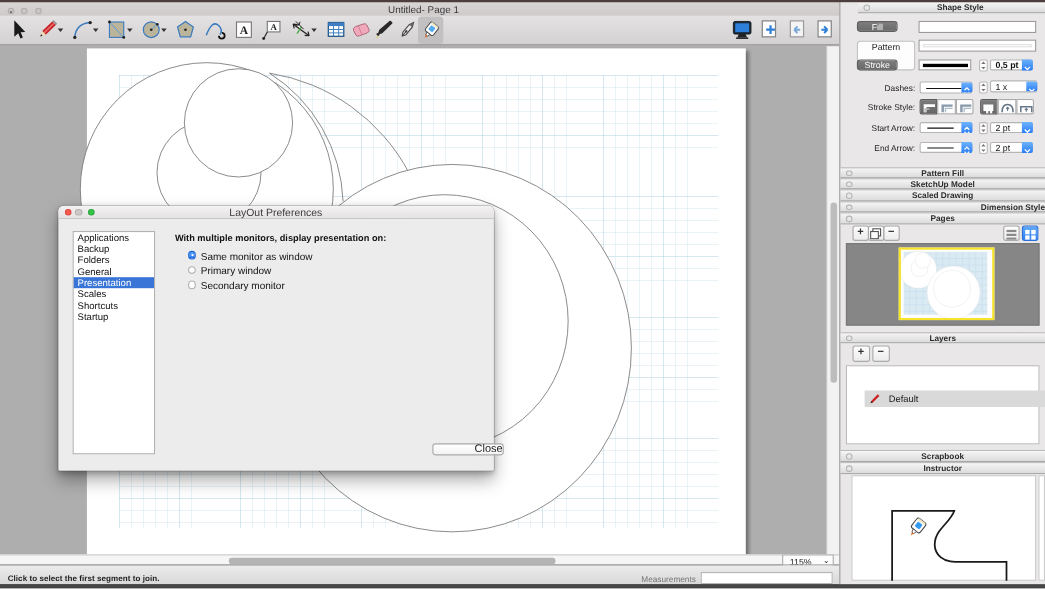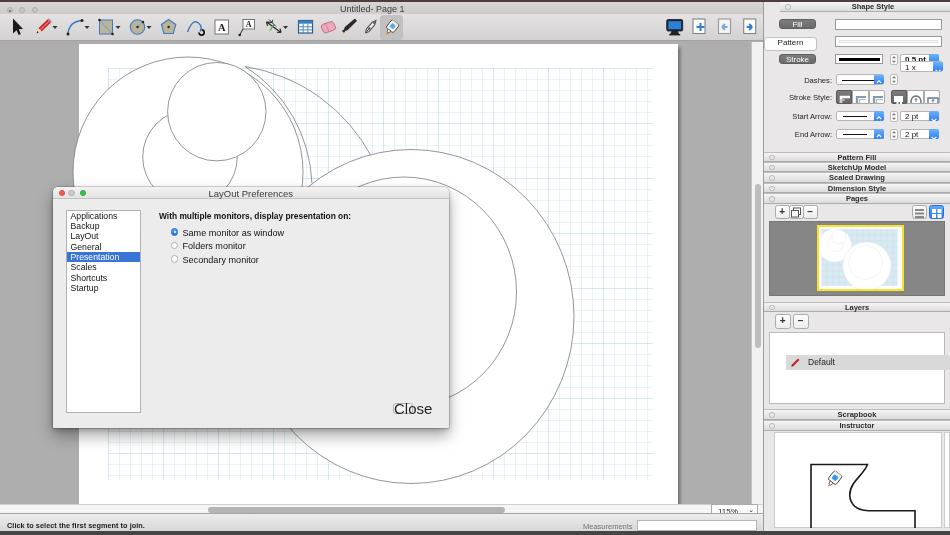--- a/index.html
+++ b/index.html
@@ -4,21 +4,21 @@
 <style>
   * { margin:0; padding:0; box-sizing:border-box; }
   html,body { width:950px; height:535px; overflow:hidden; }
   body { font-family:"Liberation Sans", sans-serif; position:relative; background:#aeaeae; }
   .abs { position:absolute; }
 
   
   #topline { left:0; top:0; width:950px; height:2px; background:#4e3d3d; z-index:60; }
   #titlebar { left:0; top:2px; width:950px; height:12px; background:linear-gradient(#d9d5d5,#cfcbcb); }
   .tdot { position:absolute; top:5px; width:6px; height:6px; border-radius:50%; background:#c9c5c5; border:0.5px solid #b2aeae; }
-  #wtitle { position:absolute; top:1.5px; left:340px; width:90px; text-align:left; font-size:9px; color:#3a3a3a; }
+  #wtitle { position:absolute; top:1.5px; left:340px; width:90px; text-align:center; font-size:9px; color:#3a3a3a; }
   #toolbar { left:0; top:14px; width:950px; height:27px; background:linear-gradient(#e4e2e2,#d3d1d1); border-bottom:1px solid #a2a0a0; }
   #toolsel { left:380px; top:15px; width:23px; height:25px; background:#c2c0c0; border-radius:3.5px; }
 
   
   #canvas { left:0; top:42px; width:763px; height:462px; background:#aeaeae; overflow:hidden; }
   #page { left:79px; top:1.5px; width:599px; height:465px; background:#fff; box-shadow:2.5px 2.5px 3px rgba(0,0,0,0.35); }
   #grid { left:28.5px; top:24.5px; width:545px; height:412px;
     background-image:
       repeating-linear-gradient(to right, rgba(168,206,223,0.30) 0 0.8px, transparent 0.8px 55px),
       repeating-linear-gradient(to bottom, rgba(168,206,223,0.30) 0 0.8px, transparent 0.8px 55px),
@@ -35,21 +35,21 @@
   #meas { position:absolute; left:583px; top:7.5px; font-size:7.5px; color:#777; }
   #measfield { position:absolute; left:637px; top:5.5px; width:120px; height:11px; background:#fff; border:1px solid #b5b5b5; }
   #bottombar { left:0; top:531px; width:950px; height:4px; background:#454545; }
 
   
   #panel { left:763px; top:0px; width:187px; height:531px; background:#e9e7e7; border-left:1px solid #9c9c9c; overflow:hidden; }
   .phead { position:absolute; left:0; width:186px; height:10.4px; background:linear-gradient(#f5f5f5,#dcdcdc); border-top:1px solid #bdbdbd; border-bottom:1px solid #ababab; text-align:center; font-size:7.5px; font-weight:700; color:#2c2c2c; line-height:10.5px; }
   .pdisc { position:absolute; left:5px; top:2px; width:5.5px; height:5.5px; border-radius:50%; border:1px solid #b5b5b5; background:#e8e8e8; }
   .plabel { position:absolute; font-size:7.6px; color:#1e1e1e; text-align:right; }
   .darkbtn { position:absolute; left:15px; width:37px; height:10px; background:linear-gradient(#7d7d7d,#6a6a6a); border:1px solid #5f5f5f; border-radius:3px; color:#fff; font-size:8px; text-align:center; line-height:9px; }
-  .litebtn { position:absolute; left:0; width:53px; height:14px; background:#fdfdfd; border:1px solid #c2c2c2; border-radius:3px; color:#222; font-size:8px; text-align:center; line-height:9px; }
+  .litebtn { position:absolute; left:15px; width:53px; height:27px; background:#fdfdfd; border:1px solid #c2c2c2; border-radius:3px; color:#222; font-size:8px; text-align:center; line-height:9px; }
   .well { position:absolute; left:71px; width:107px; height:10.5px; background:#fff; border:1px solid #9a9a9a; box-shadow:inset 0 0 0 1.5px #fff; }
   .combo { position:absolute; background:#fff; border:1px solid #b5b5b5; border-radius:2px; }
   .bluecap { position:absolute; right:-0.5px; top:-0.5px; width:10px; height:9.8px; background:linear-gradient(#6db3fb,#2a7ef8); border-radius:0 2px 2px 0; overflow:hidden; }
   .stepper { position:absolute; width:7.5px; height:11px; background:#fdfdfd; border:1px solid #bbb; border-radius:2px; overflow:hidden; }
   .segbtn { position:absolute; width:16.3px; height:13.5px; background:#fdfdfd; border:1px solid #ababab; }
   .segsel { background:linear-gradient(#7b7b7b,#666); border-color:#5a5a5a; }
 
   
   .sqbtn { position:absolute; width:15px; height:14px; background:linear-gradient(#fdfdfd,#ececec); border:1px solid #ababab; border-radius:2.5px; text-align:center; font-size:10px; font-weight:700; color:#333; line-height:12px; }
   #thumbzone { position:absolute; left:5px; top:221px; width:176px; height:75px; background:#868686; border:1px solid #777; }
@@ -66,21 +66,21 @@
   #dtitle .t { position:absolute; width:100%; text-align:center; top:1px; font-size:9.5px; color:#3c3c3c; }
   .dot { position:absolute; top:3.2px; width:6.4px; height:6.4px; border-radius:50%; }
   #dlist { position:absolute; left:12.5px; top:23px; width:75px; height:203px; background:#fff; border:1px solid #b2b2b2; font-size:8.7px; color:#111; }
   #dlist div { padding-left:4px; height:10.4px; line-height:10.6px; }
   #dlist .sel { background:#3875d7; color:#fff; }
   #dhead { position:absolute; left:106px; top:24px; font-size:8.4px; font-weight:700; color:#111; }
   .radio { position:absolute; left:117.5px; width:7.5px; height:7.5px; border-radius:50%; background:#fff; border:1px solid #b0b0b0; }
   .radio.on { background:linear-gradient(#5ea7f8,#1f72ee); border-color:#1a66d8; }
   .radio.on:after { content:""; position:absolute; left:2.2px; top:2.2px; width:2.3px; height:2.3px; border-radius:50%; background:#fff; }
   .rlabel { position:absolute; left:129.5px; font-size:9.1px; color:#111; }
-  #closebtn { position:absolute; left:340px; top:216px; width:20px; height:11px; background:linear-gradient(#fff,#f2f2f2); border:1px solid #ababab; border-radius:3px; text-align:right; font-size:15px; color:#222; line-height:10px; }
+  #closebtn { position:absolute; left:340px; top:216px; width:65px; height:11px; background:linear-gradient(#fff,#f2f2f2); border:1px solid #ababab; border-radius:3px; text-align:right; font-size:10px; color:#222; line-height:10px; }
 </style>
 </head>
 <body>
 
 <div class="abs" id="canvas">
   <div class="abs" id="page">
     <div class="abs" id="grid"></div>
   </div>
   <svg class="abs" style="left:0;top:0;" width="763" height="462" viewBox="0 42 763 462">
     <g fill="#fff" stroke="#7b7b7b" stroke-width="0.8">
@@ -263,21 +263,21 @@
       </svg>
       <div class="bluecap"><svg width="10" height="10">
           <path d="M2.8,4 L5,1.8 L7.2,4 M2.8,5.8 L5,8 L7.2,5.8" stroke="#fff" stroke-width="1.1" fill="none"></path>
         </svg></div>
     </div>
   <div class="stepper" style="left:126px;top:74.2px;">
       <svg width="6" height="9" style="display:block;margin:0 auto;">
         <path d="M3,1 L5,3.2 L1,3.2 Z M3,8 L1,5.8 L5,5.8 Z" fill="#777"></path>
       </svg>
     </div>
-  <div class="combo" style="left:136px;top:61px;width:43px;height:10.5px;">
+  <div class="combo" style="left:136px;top:73px;width:43px;height:10.5px;">
       <span style="position:absolute;left:4px;top:0.5px;font-size:8px;color:#111;">1 x</span>
       <div class="bluecap"><svg width="10" height="10">
           <path d="M2.6,3.8 L5,6.2 L7.4,3.8" stroke="#fff" stroke-width="1.2" fill="none"></path>
         </svg></div>
     </div>
 
   <div class="plabel" style="right:118px;top:93px;">Stroke Style:</div>
   <div class="segbtn segsel" style="left:72px;top:90px;border-radius:2px 0 0 2px;"><svg width="15" height="12" style="margin:0.5px 0 0 1px;">
         <path d="M3,10 L3,4 L12,4" stroke="#fff" stroke-width="2.6" fill="none"></path>
         <path d="M3,10 L3,7 L7,7" stroke="#bbb" stroke-width="1.4" fill="none"></path>
@@ -342,21 +342,21 @@
   <div class="combo" style="left:136px;top:128.6px;width:39px;height:10.5px;">
       <span style="position:absolute;left:4px;top:0.5px;font-size:8px;color:#111;">2 pt</span>
       <div class="bluecap"><svg width="10" height="10">
           <path d="M2.6,3.8 L5,6.2 L7.4,3.8" stroke="#fff" stroke-width="1.2" fill="none"></path>
         </svg></div>
     </div>
 
   <div class="phead" style="top:151.5px;">Pattern Fill<div class="pdisc"></div></div>
   <div class="phead" style="top:161.9px;">SketchUp Model<div class="pdisc"></div></div>
   <div class="phead" style="top:172.4px;">Scaled Drawing<div class="pdisc"></div></div>
-  <div class="phead" style="top:182.9px;">Dimension Style<div class="pdisc"></div></div>
+  <div class="phead" style="top:182.9px;text-align:right;">Dimension Style<div class="pdisc"></div></div>
   <div class="phead" style="top:193.3px;">Pages<div class="pdisc"></div></div>
 
   <div class="sqbtn" style="left:10.7px;top:204.5px;">+</div>
   <div class="sqbtn" style="left:24.7px;top:204.5px;"><svg width="12" height="11" style="margin-top:1px;">
         <rect x="3.5" y="1" width="7" height="6.5" fill="#fff" stroke="#555" stroke-width="1"></rect>
         <rect x="1.5" y="3.5" width="7" height="6.5" fill="#fff" stroke="#555" stroke-width="1"></rect>
       </svg></div>
   <div class="sqbtn" style="left:38.7px;top:204.5px;">−</div>
   <div class="sqbtn" style="left:148px;top:204.5px;"><svg width="11" height="10" style="margin-top:2px;">
         <g fill="#888">
@@ -437,28 +437,28 @@
 <div class="abs" id="dialog">
   <div id="dtitle">
     <div class="dot" style="left:5.5px;background:#f95950;border:0.5px solid #dd4a42;"></div>
     <div class="dot" style="left:15.2px;background:#cdc9c9;border:0.5px solid #b8b4b4;"></div>
     <div class="dot" style="left:27px;background:#35c649;border:0.5px solid #27a83a;"></div>
     <div class="t">LayOut Preferences</div>
   </div>
   <div id="dlist">
     <div>Applications</div>
     <div>Backup</div>
-    <div>LayOut</div>
+    <div>Folders</div>
     <div>General</div>
     <div class="sel">Presentation</div>
     <div>Scales</div>
     <div>Shortcuts</div>
     <div>Startup</div>
   </div>
   <div id="dhead">With multiple monitors, display presentation on:</div>
   <div class="radio on" style="top:41.5px;"></div>
   <div class="rlabel" style="top:41px;">Same monitor as window</div>
   <div class="radio" style="top:55px;"></div>
-  <div class="rlabel" style="top:54.5px;">Folders monitor</div>
+  <div class="rlabel" style="top:54.5px;">Primary window</div>
   <div class="radio" style="top:68.5px;"></div>
   <div class="rlabel" style="top:68px;">Secondary monitor</div>
   <div id="closebtn">Close</div>
 </div>
 
 </body></html>

